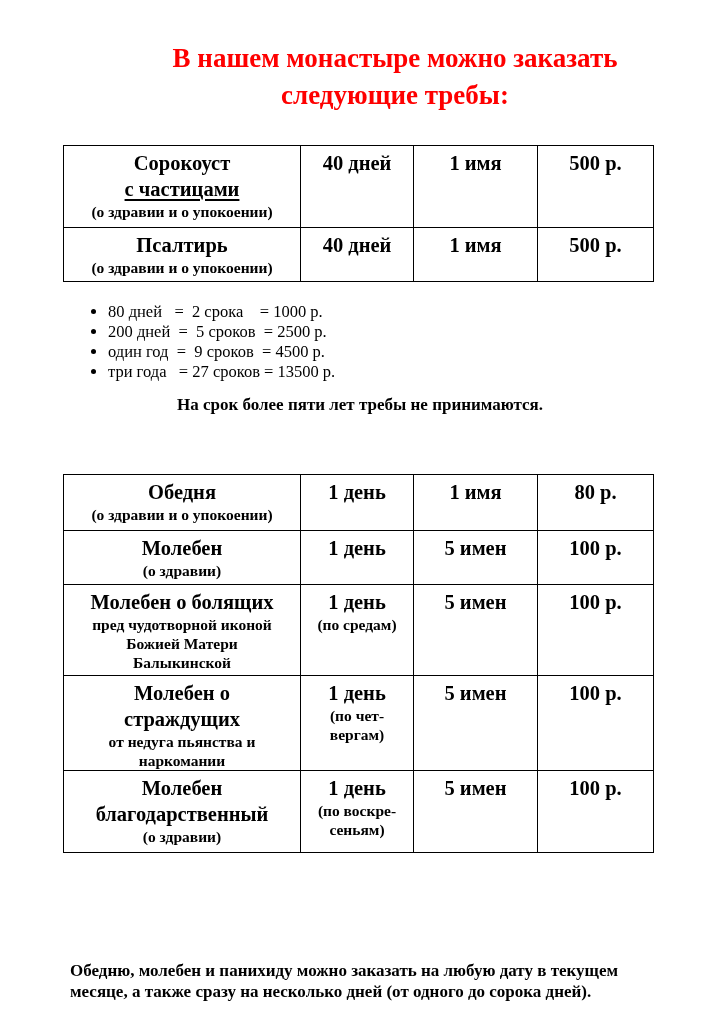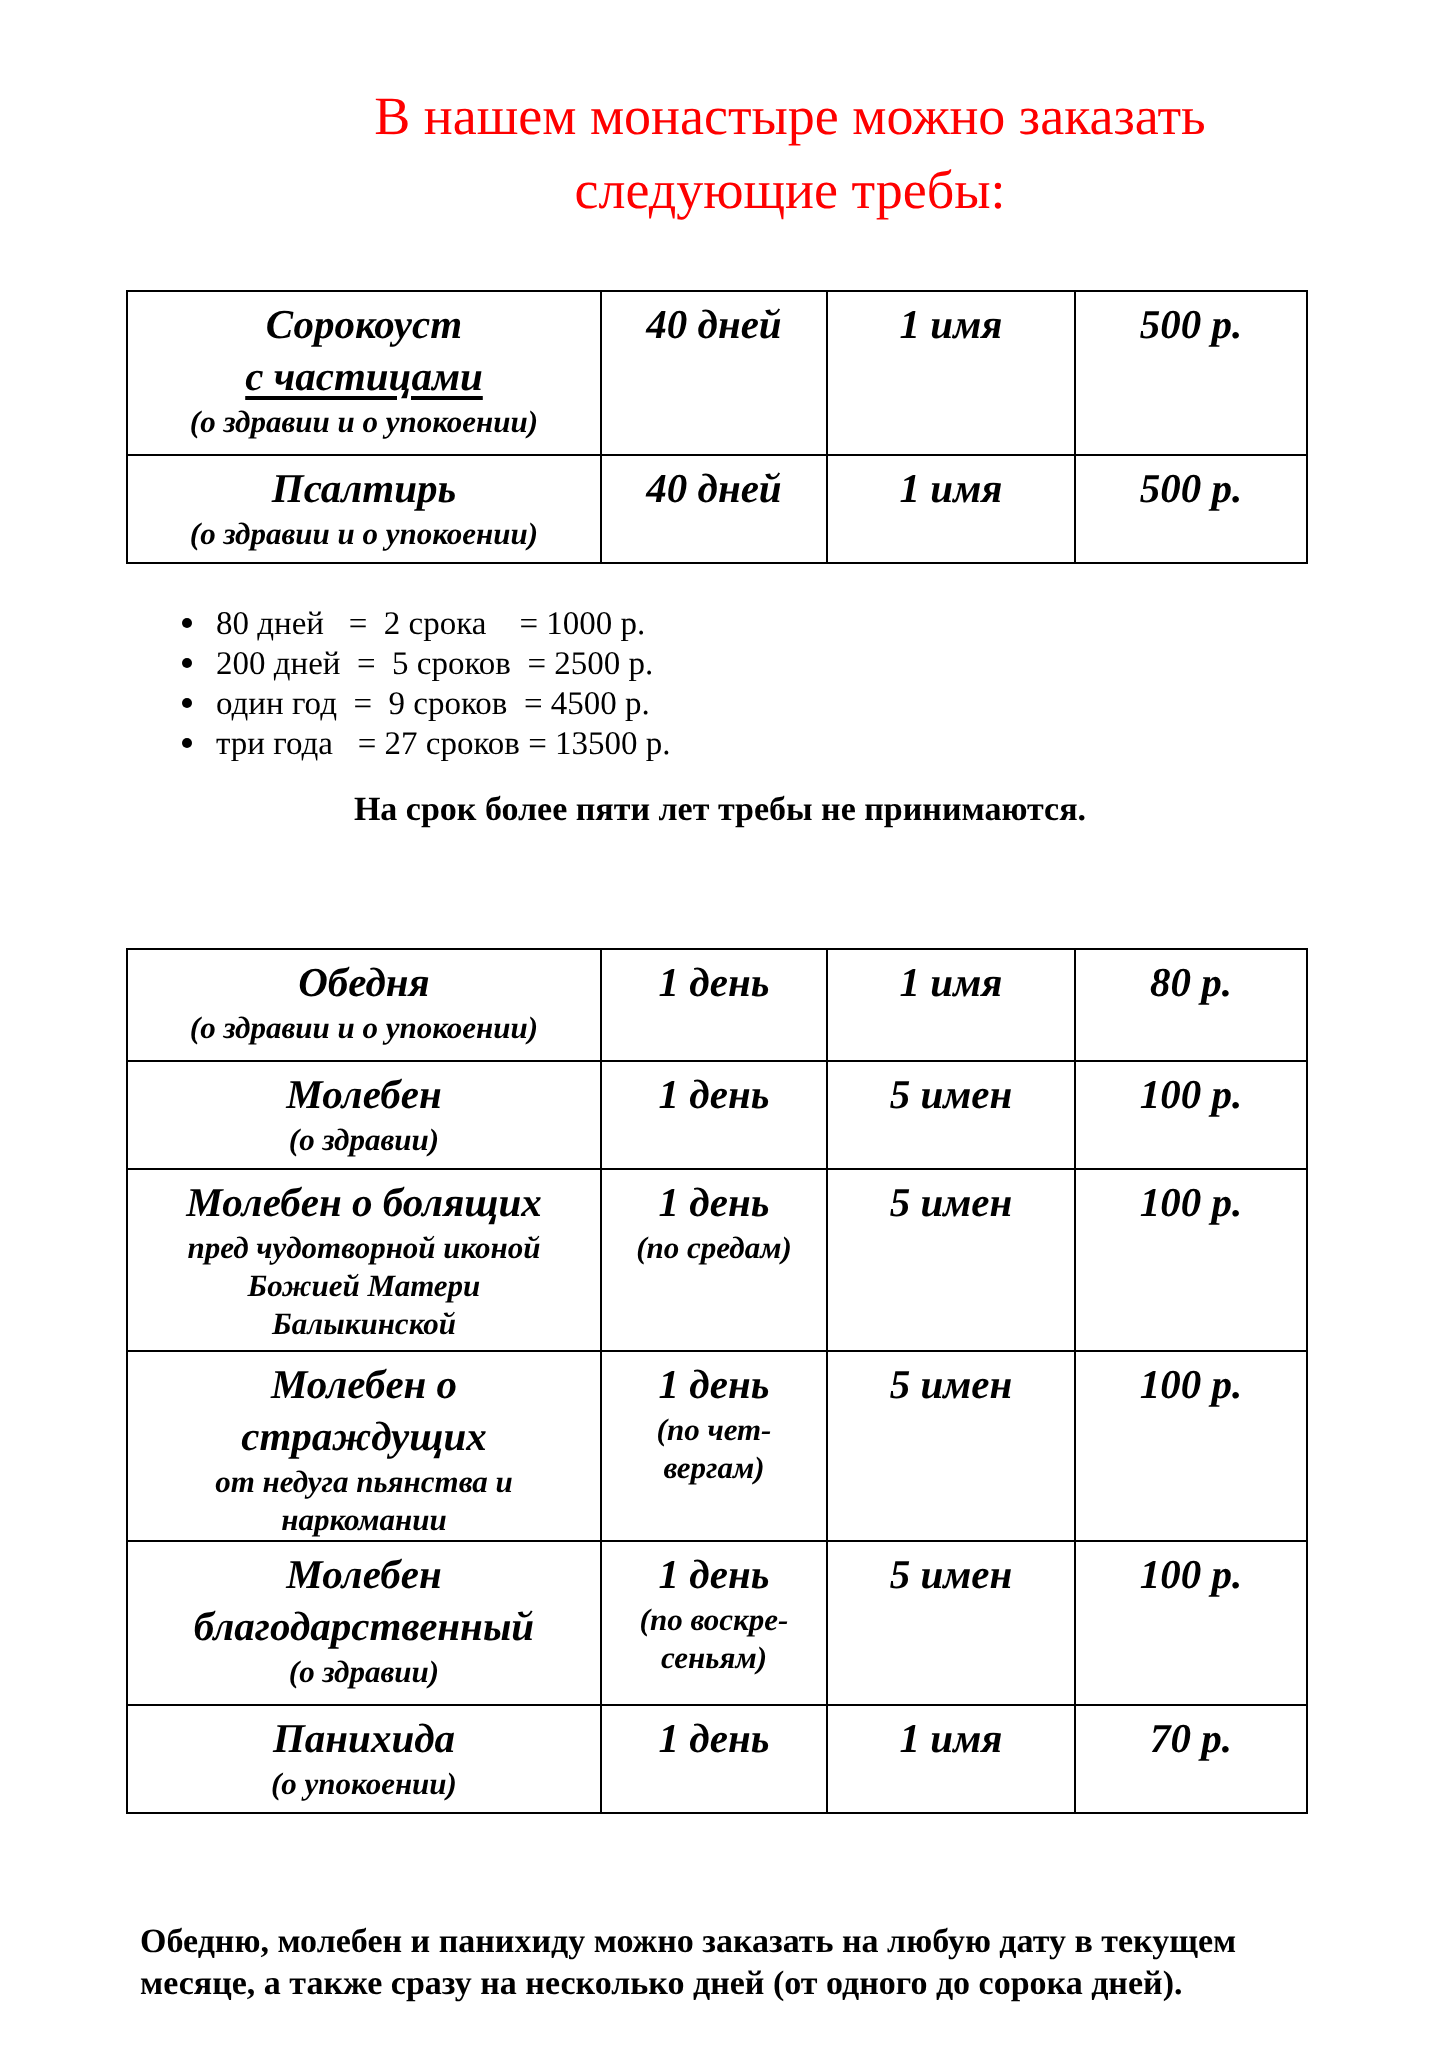--- a/index.html
+++ b/index.html
@@ -3,35 +3,34 @@
 <meta charset="utf-8">
 <style>
   html,body { margin:0; padding:0; background:#fff; }
   .page {
     position:relative; width:724px; height:1024px; background:#ffffff;
     font-family:"Liberation Serif","DejaVu Serif",serif; color:#000;
     overflow:hidden;
   }
   .title {
     position:absolute; left:100px; top:40px; width:590px; margin:0;
-    text-align:center; color:#fe0000; font-size:27px; font-weight:normal;
+    text-align:center; color:#fe0000; font-size:27px; font-weight:bold;
     line-height:37px;
   }
   .title-line { display:block; }
 
   table.svc {
     position:absolute; left:63px; width:590px;
     border-collapse:collapse; table-layout:fixed;
   }
   .t1 { top:145px; }
   .t2 { top:474px; }
   table.svc td {
     border:1.5px solid #000; text-align:center; vertical-align:top;
     padding:4px 2px 0 2px;
-    font-style:italic;
   }
   .ml { font-size:20.5px; font-weight:bold; line-height:26px; }
   .ml.u { text-decoration:underline; text-decoration-thickness:2px; text-underline-offset:3px; }
   .sl { font-size:15.5px; font-weight:bold; line-height:19px; }
 
   .t1 tr.r0 td { height:77px; }
   .t1 tr.r1 td { height:49px; }
   .t2 tr.r0 td { height:51px; }
   .t2 tr.r1 td { height:49px; }
   .t2 tr.r2 td { height:86px; }
@@ -199,33 +198,18 @@
           <div class="sl">(по воскре-</div>
           <div class="sl">сеньям)</div>
         </td>
         <td>
           <div class="ml">5 имен</div>
         </td>
         <td>
           <div class="ml">100 р.</div>
         </td>
       </tr>
-      <tr class="r5">
-        <td>
-          <div class="ml">Панихида</div>
-          <div class="sl">(о упокоении)</div>
-        </td>
-        <td>
-          <div class="ml">1 день</div>
-        </td>
-        <td>
-          <div class="ml">1 имя</div>
-        </td>
-        <td>
-          <div class="ml">70 р.</div>
-        </td>
-      </tr>
     </tbody>
   </table>
 
   <p class="footer">Обедню, молебен и панихиду можно заказать на любую дату в текущем месяце, а также сразу на несколько дней (от одного до сорока дней).</p>
 
 </div>
 
 </body></html>

